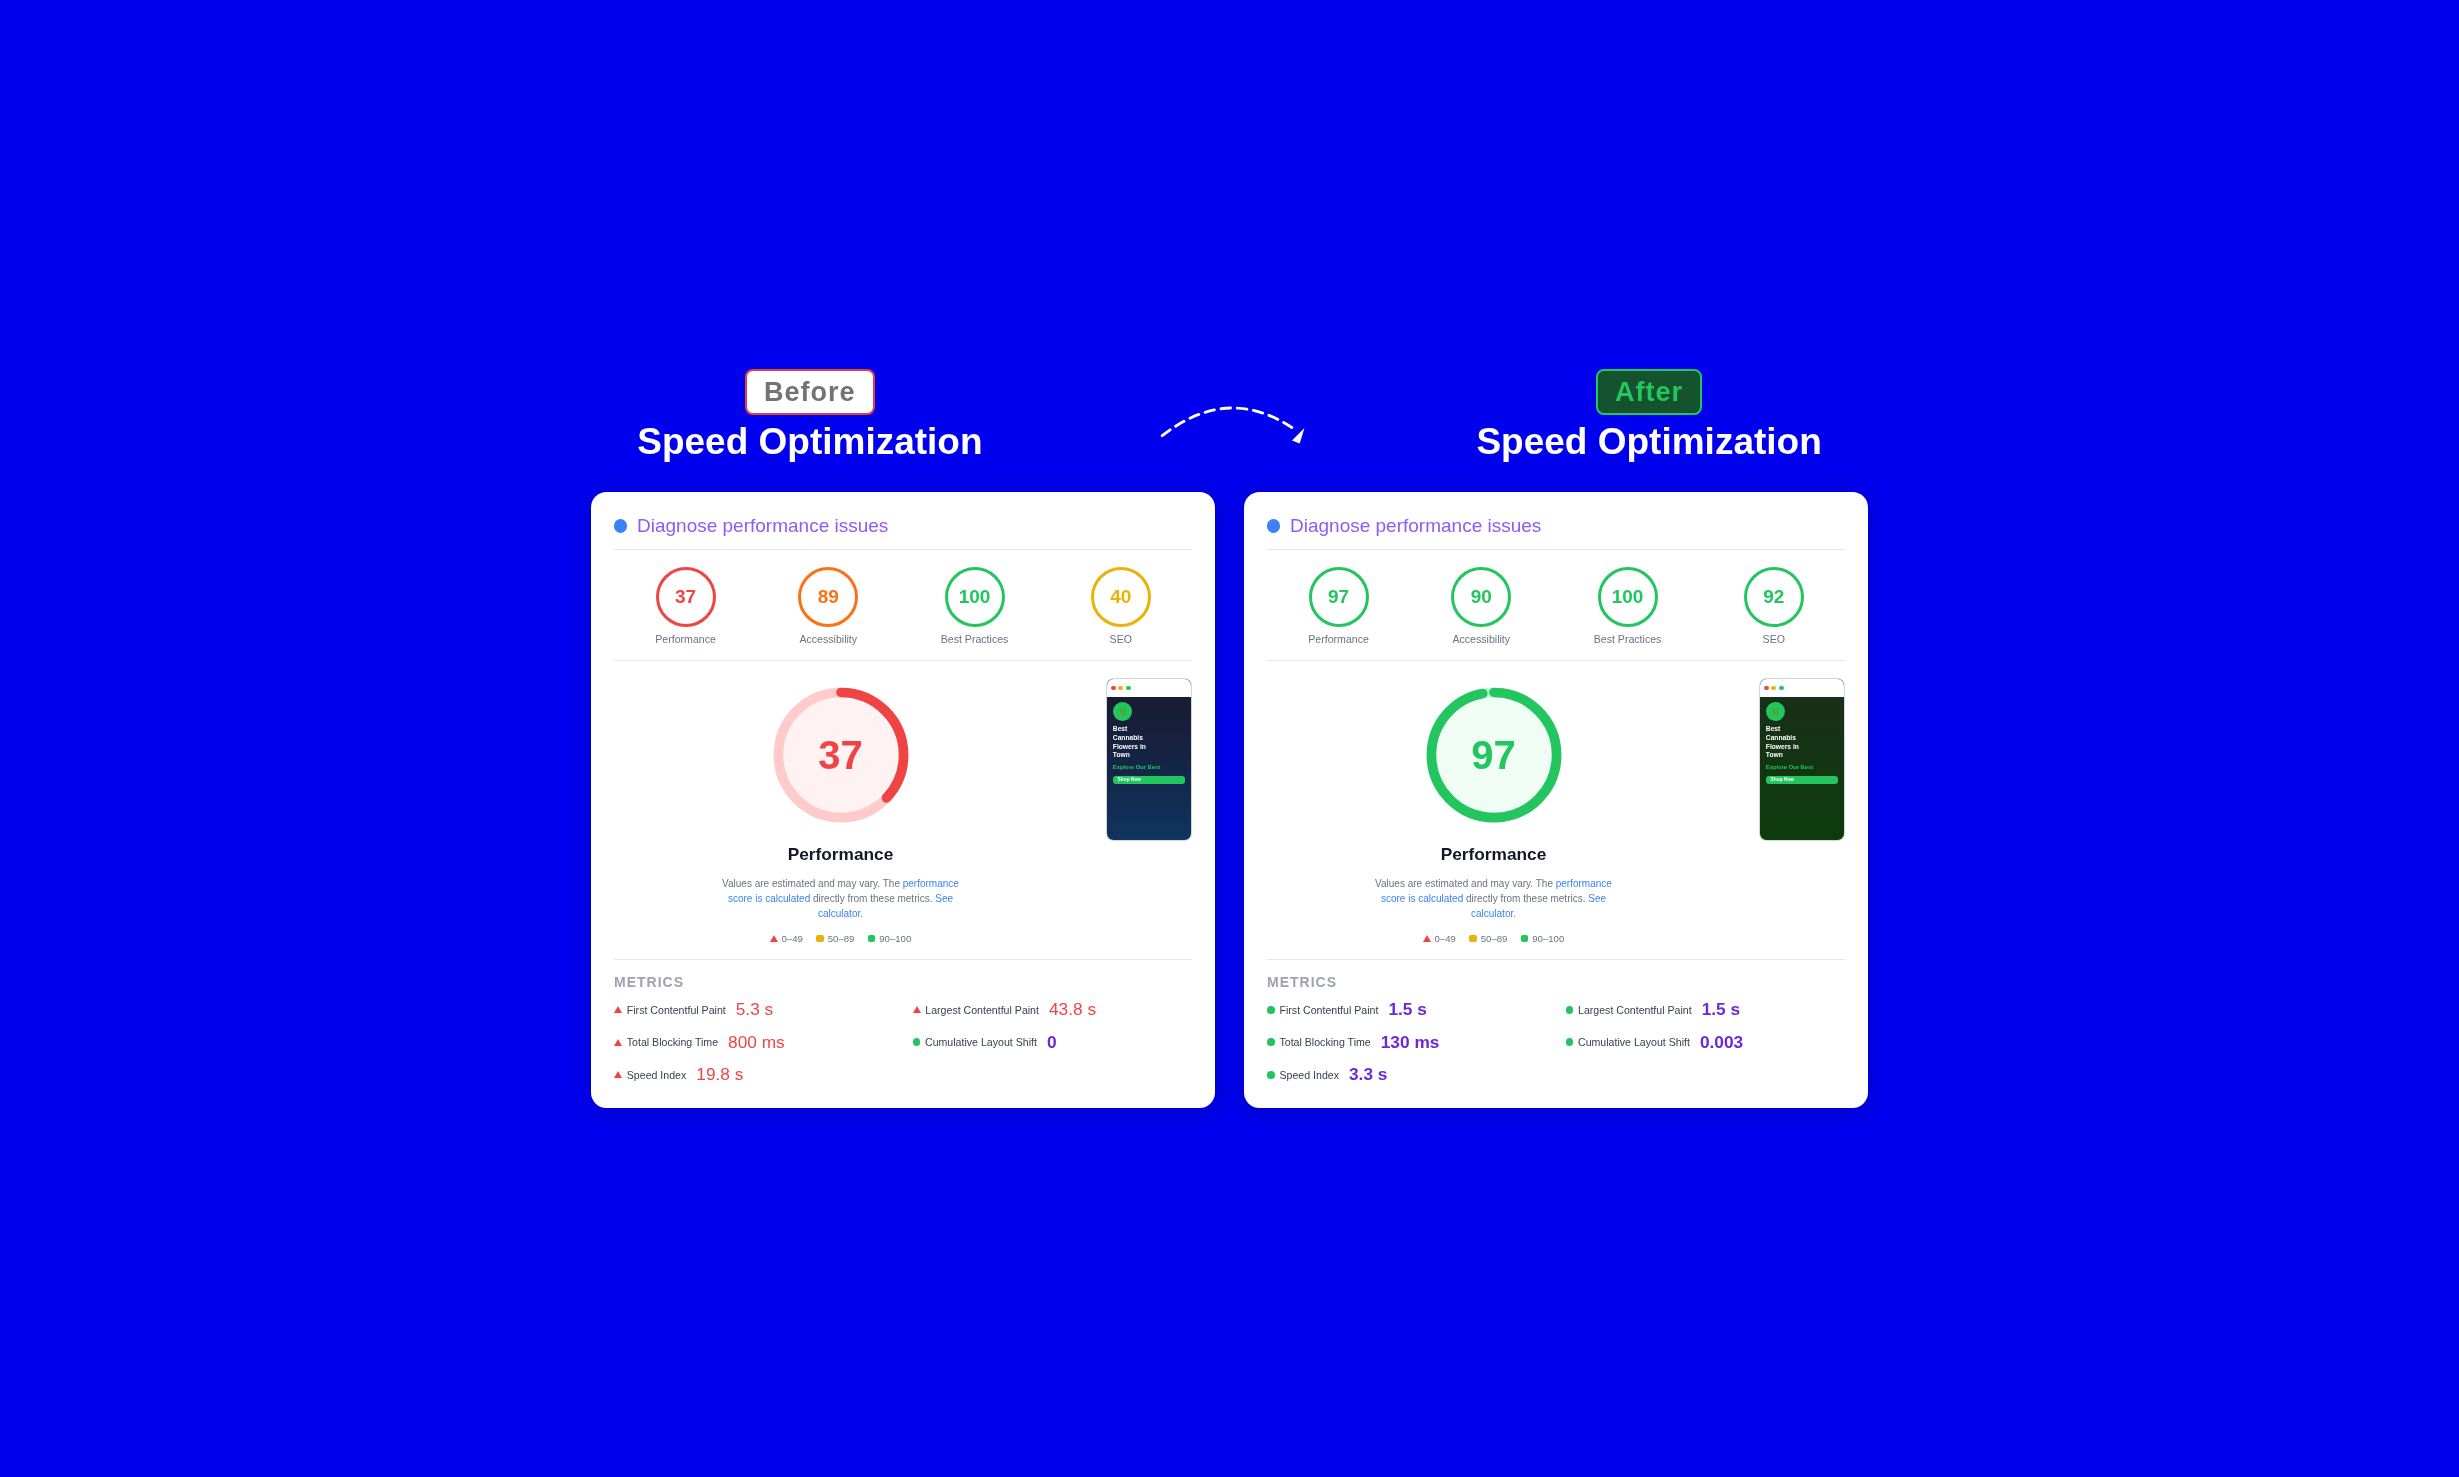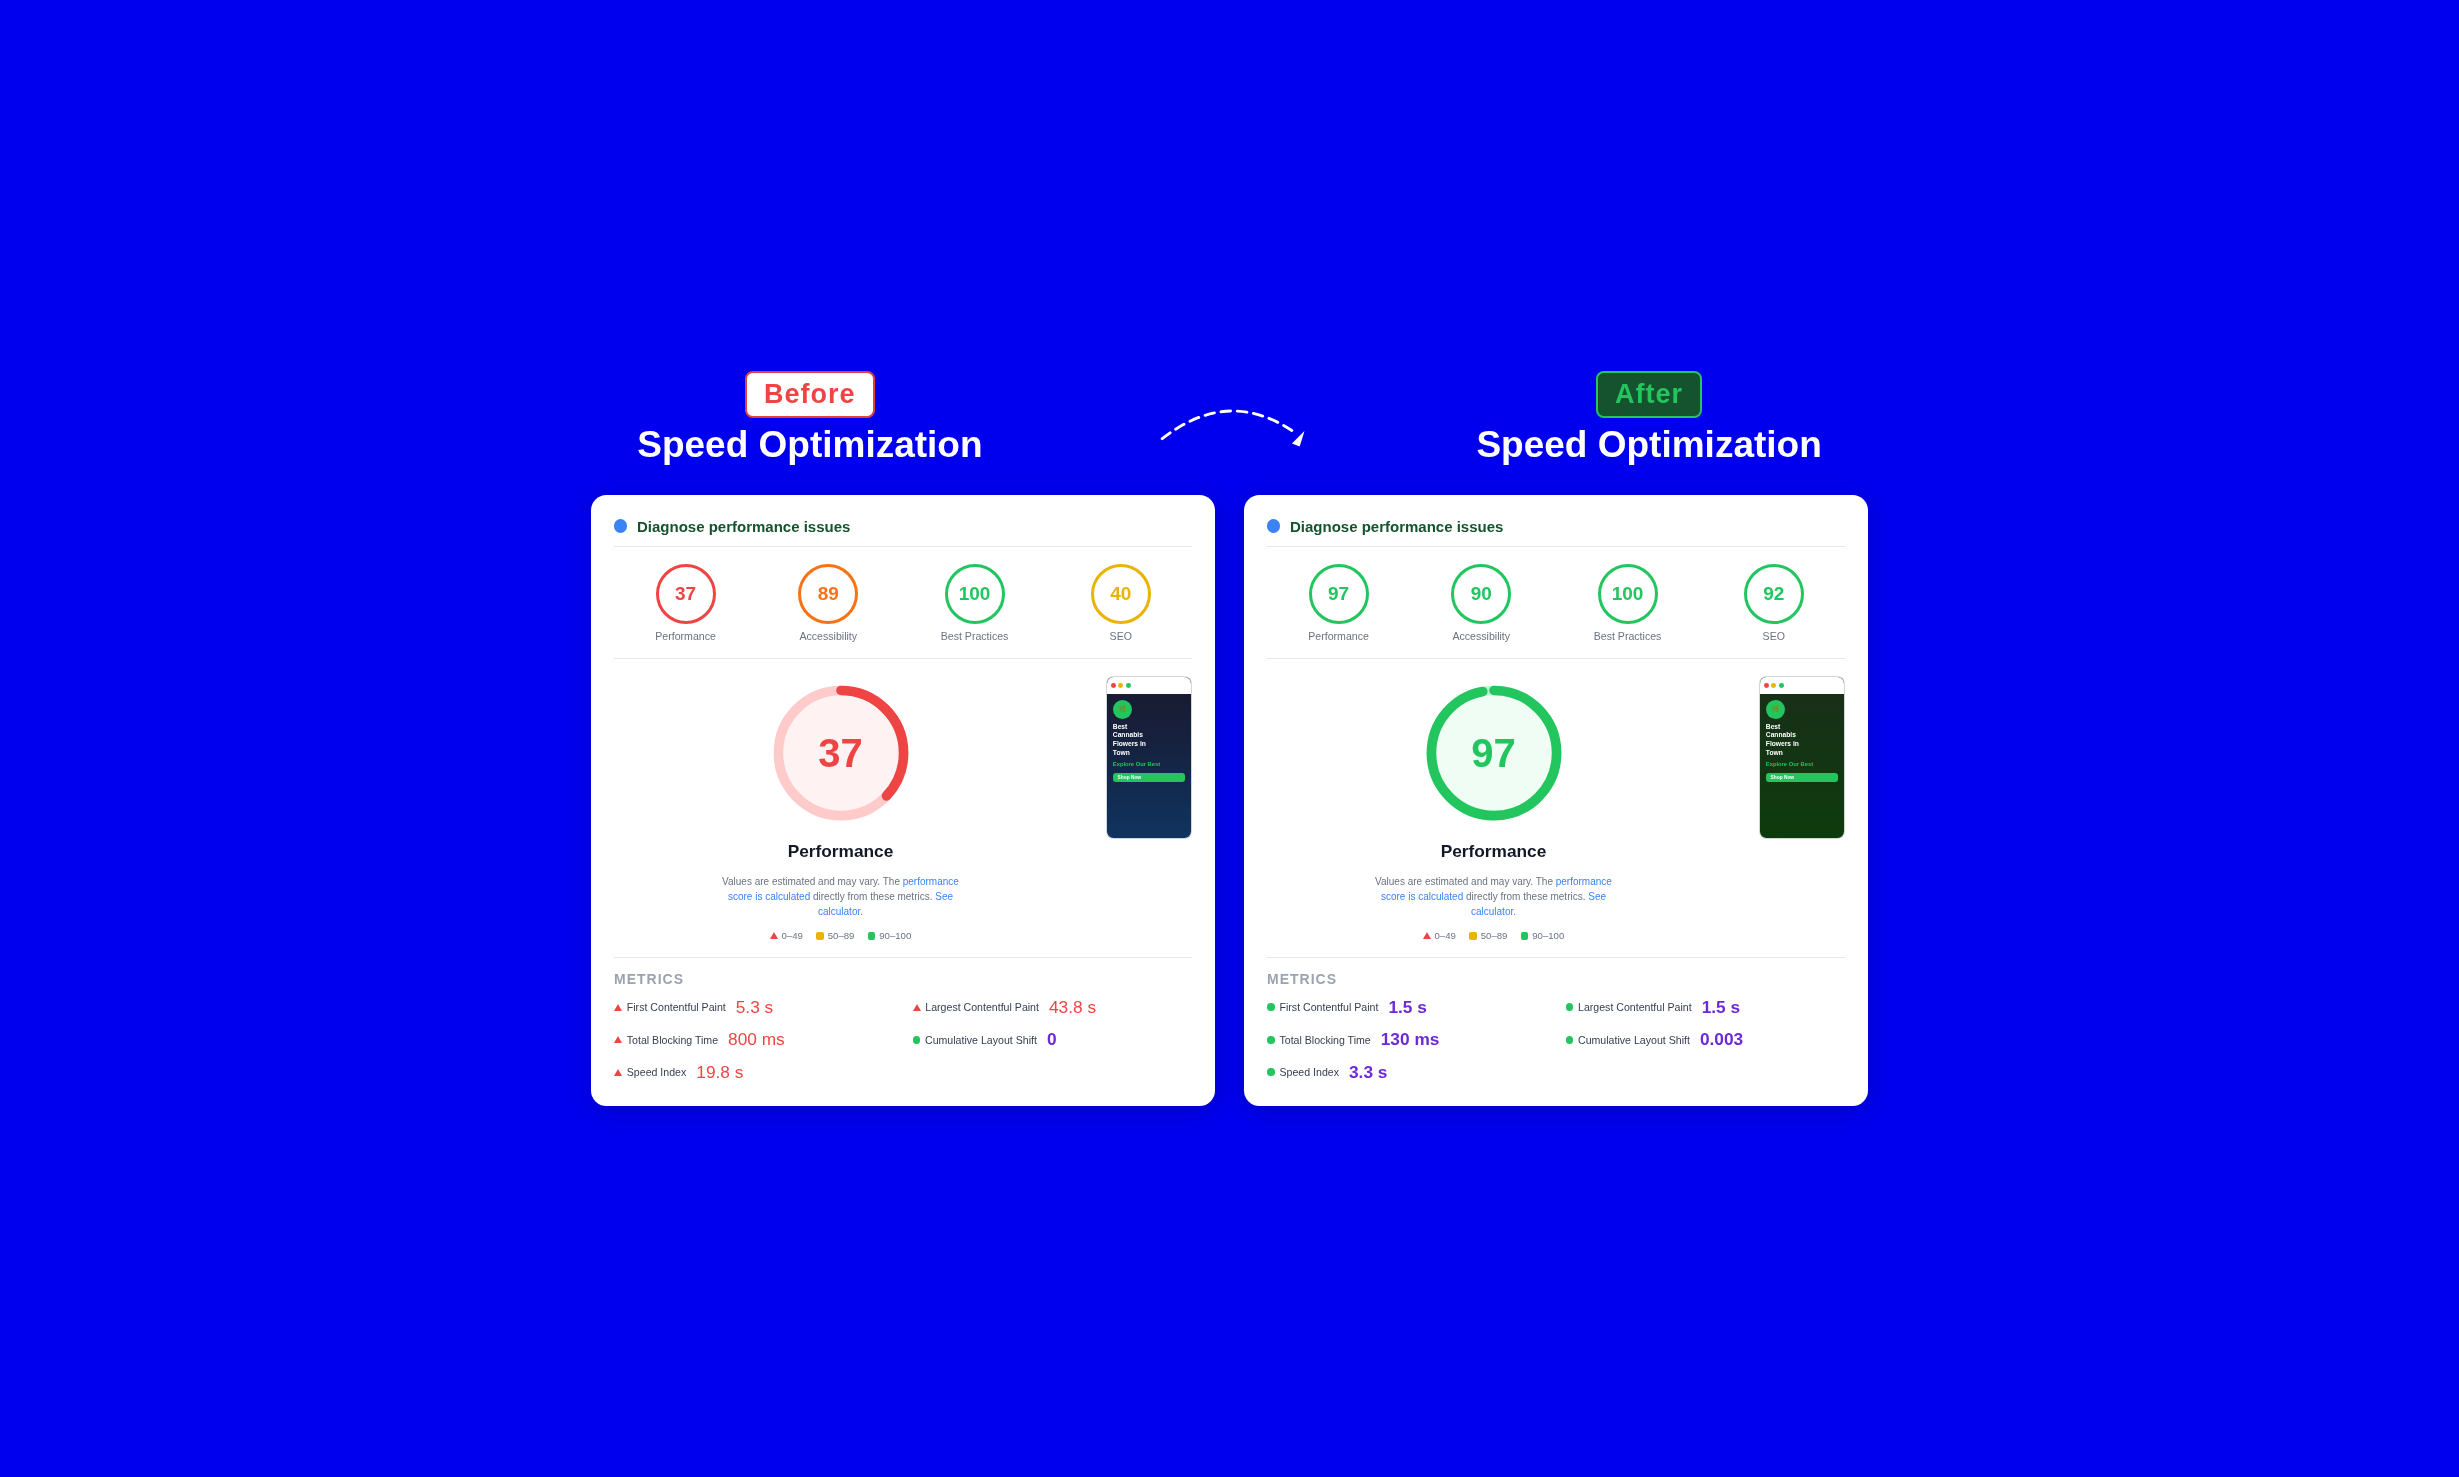--- a/index.html
+++ b/index.html
@@ -34,21 +34,21 @@
     }
     .label-badge {
       padding: 5.8px 17.3px;
       border-radius: 7.7px;
       font-size: 27px;
       font-weight: 900;
       letter-spacing: 1px;
     }
     .label-before {
       background: #fff;
-      color: #ef4444;
+      color: #737373;
       border: 2.9px solid #e53e3e;
     }
     .label-after {
       background: #14532d;
       color: #22c55e;
       border: 2.9px solid #22c55e;
       text-align: right;
     }
     .header-title {
       font-size: 37px;
@@ -89,23 +89,23 @@
       border-bottom: 1px solid #e5e7eb;
     }
     .card-dot {
       width: 13.4px;
       height: 13.4px;
       border-radius: 50%;
       background: #3b82f6;
       flex-shrink: 0;
     }
     .card-title {
-      font-size: 15px;
-      font-weight: 700;
-      color: #14532d;
+      font-size: 19px;
+      font-weight: 400;
+      color: #8b5cf6;
     }
     .scores-row {
       display: flex;
       justify-content: space-around;
       align-items: center;
       margin-bottom: 17.3px;
       padding-bottom: 15.4px;
       border-bottom: 1px solid #e5e7eb;
     }
     .score-item {

